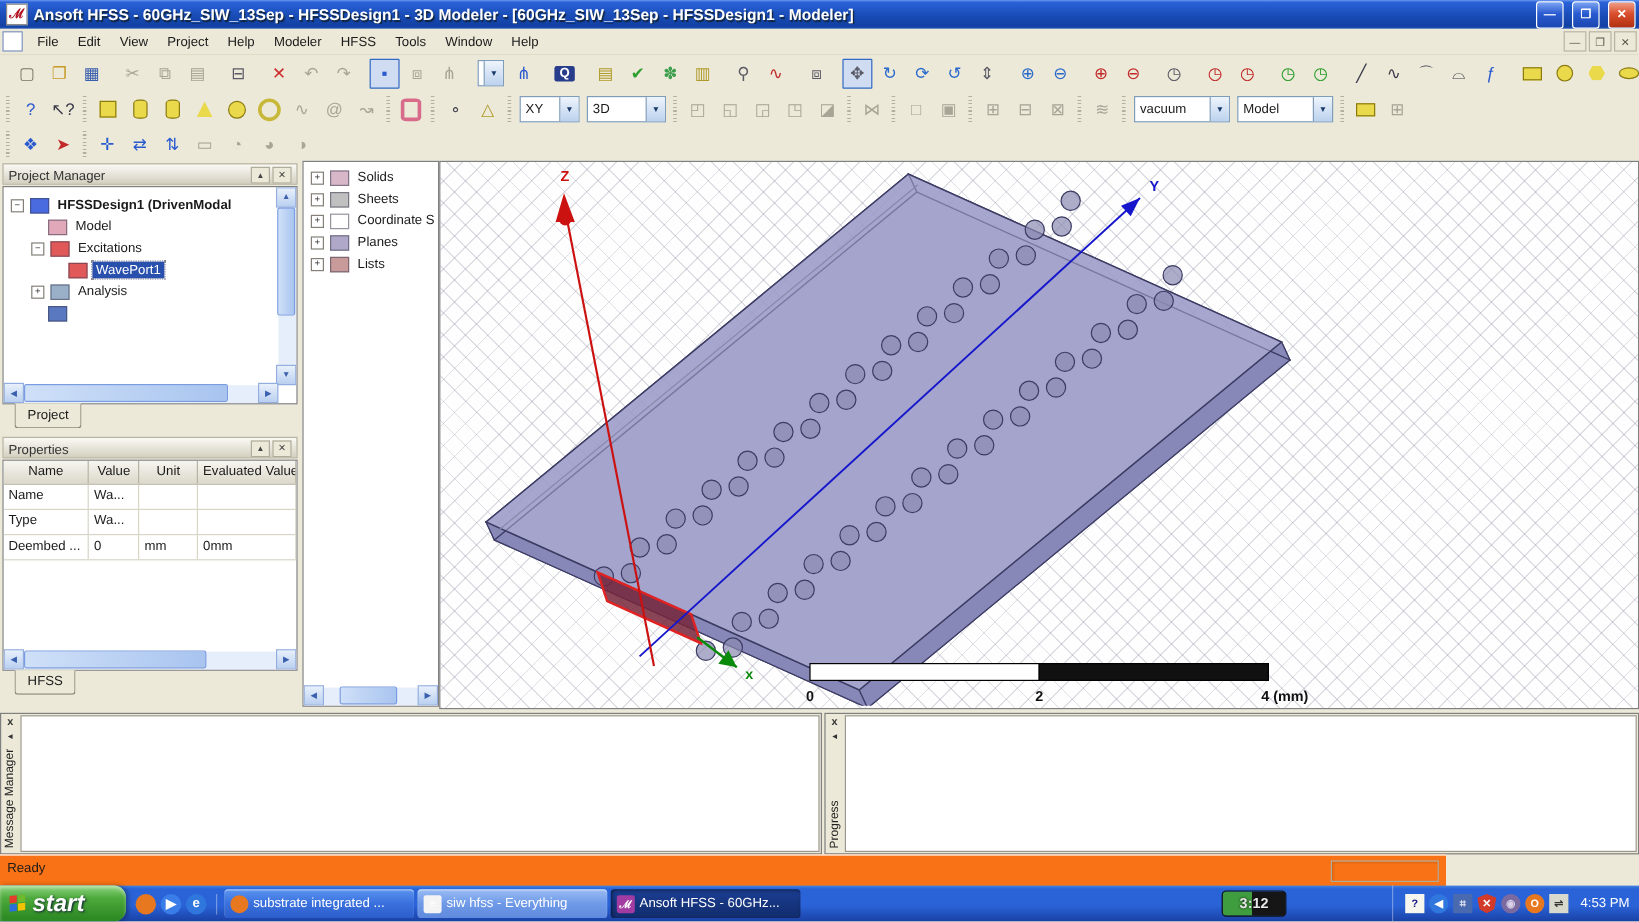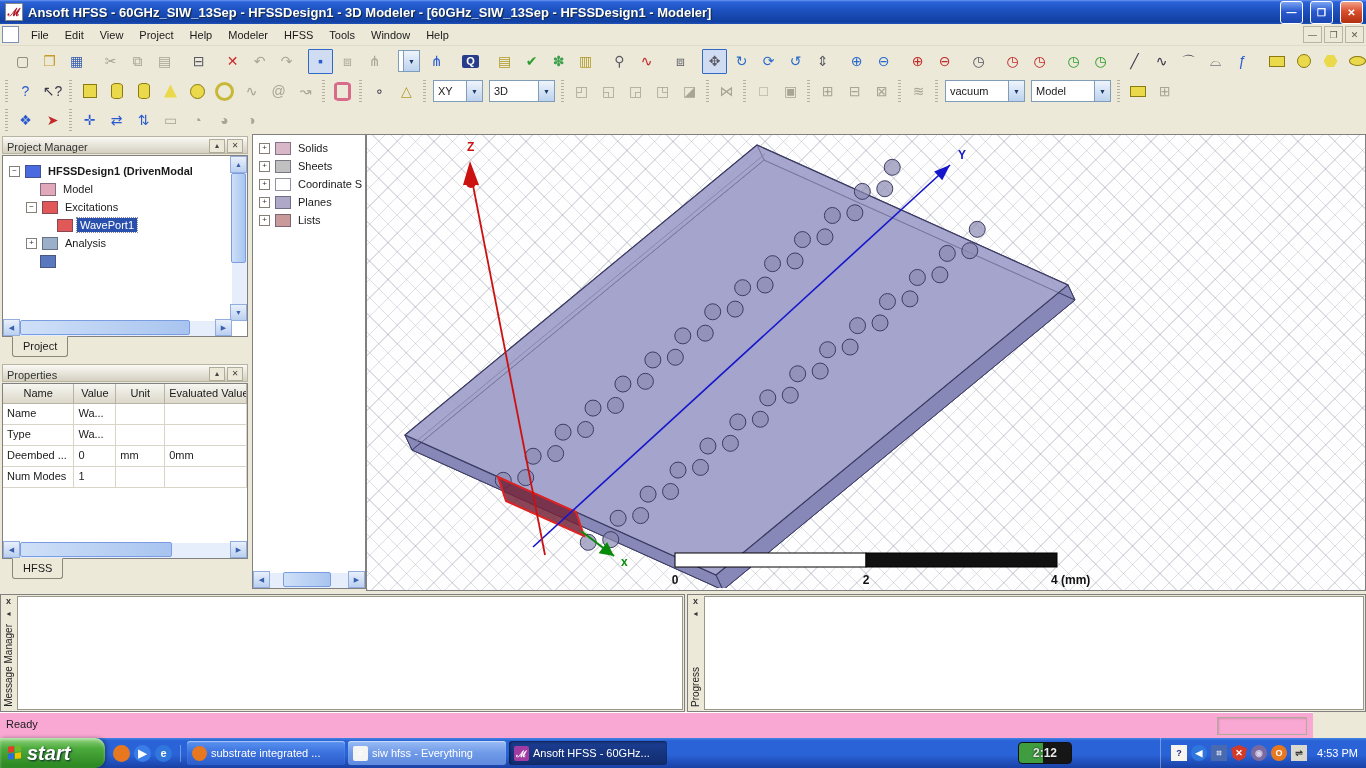--- a/index.html
+++ b/index.html
@@ -85,21 +85,21 @@
                      repeating-linear-gradient(-45deg,rgba(148,148,170,.30) 0 1px,transparent 1px 13px)}
   
   .msgzone{position:absolute;top:592px;left:0;width:1366px;height:120px;background:#ece9d8}
   .msgbox{position:absolute;top:2px;height:116px;border:1px solid #808080;background:#ece9d8;display:flex}
   .vstrip{width:15px;display:flex;flex-direction:column;align-items:center;padding:2px 0}
   .vstrip .x{font-size:9px;color:#333;line-height:1;font-weight:bold}
   .vstrip .c{font-size:8px;color:#333;margin-top:3px}
   .vlabel{margin-top:auto;writing-mode:vertical-rl;transform:rotate(180deg);font-size:10px;color:#222;padding-top:2px}
   .msgcontent{flex:1;background:#fff;border:1px solid #9a968a;margin:1px}
   
-  .statusbar{position:absolute;top:712px;left:0;width:1313px;height:26px;background:#f9a8d4;border-top:1px solid #fff}
+  .statusbar{position:absolute;top:712px;left:0;width:1205px;height:26px;background:#f97316;border-top:1px solid #fff}
   .statusbar .txt{position:absolute;left:6px;top:5px}
   .statusbar .cellr{position:absolute;right:6px;top:4px;width:88px;height:16px;border:1px solid #b0ac9c;
     box-shadow:inset 1px 1px 2px rgba(0,0,0,.15)}
   
   .taskbar{position:absolute;top:738px;left:0;width:1366px;height:30px;display:flex;align-items:center;
     background:linear-gradient(180deg,#4584e0 0%,#2a63d8 9%,#2a63d8 55%,#1941a5 100%)}
   .startbtn{height:30px;width:97px;display:flex;align-items:center;gap:5px;padding-left:8px;
     background:linear-gradient(180deg,#8fd47f 0%,#4daa3c 35%,#2e8a24 90%);border-radius:0 10px 10px 0;
     box-shadow:inset 0 2px 3px rgba(255,255,255,.4), 2px 0 4px rgba(0,0,0,.35)}
   .flag{width:14px;height:14px;display:grid;grid-template-columns:6px 6px;grid-template-rows:6px 6px;gap:1px;transform:skewY(-6deg)}
@@ -401,26 +401,20 @@
             <div class="pcell" style="width: 72px;">Type</div>
             <div class="pcell" style="width: 38px;">Wa...</div>
             <div class="pcell" style="width: 46px;"></div>
             <div class="pcell" style="width: 84px;"></div>
           </div>
           <div class="prow">
             <div class="pcell" style="width: 72px;">Deembed ...</div>
             <div class="pcell" style="width: 38px;">0</div>
             <div class="pcell" style="width: 46px;">mm</div>
             <div class="pcell" style="width: 84px;">0mm</div>
-          </div>
-          <div class="prow">
-            <div class="pcell" style="width: 72px;">Num Modes</div>
-            <div class="pcell" style="width: 38px;">1</div>
-            <div class="pcell" style="width: 46px;"></div>
-            <div class="pcell" style="width: 84px;"></div>
           </div>
         </div>
       <div class="sb-track hs" style="left:0;bottom:0;height:15px;right:0"></div>
       <div class="sb-btn" style="left:0;bottom:0;width:15px;height:15px">◀</div>
       <div class="sb-btn" style="right:0;bottom:0;width:15px;height:15px">▶</div>
       <div class="sb-thumb hs" style="left:17px;bottom:1px;height:13px;width:150px"></div>
     </div>
     <div class="tab">HFSS</div>
   </div>
 
@@ -587,21 +581,21 @@
       </div>
       <div class="taskbtn light">
         <span class="tb-ic" style="background: rgb(244, 244, 244); border-radius: 2px; color: rgb(255, 255, 255);">≡</span>
         <span>siw hfss - Everything</span>
       </div>
       <div class="taskbtn active">
         <span class="tb-ic" style="background: rgb(162, 60, 162); border-radius: 2px; color: rgb(255, 255, 255);">ℳ</span>
         <span>Ansoft HFSS  - 60GHz...</span>
       </div>
     </div>
-  <div class="meter">2:12</div>
+  <div class="meter">3:12</div>
   <div class="tray">
     <span id="tray-icons" style="display:flex;gap:4px;align-items:center">
         <span class="tray-ic" style="background: rgb(246, 246, 238); color: rgb(26, 26, 140);">?</span>
         <span class="tray-ic" style="background: rgb(47, 118, 221); color: rgb(255, 255, 255); border-radius: 50%;">◀</span>
         <span class="tray-ic" style="background: rgb(74, 106, 176); color: rgb(232, 232, 244);">⌗</span>
         <span class="tray-ic" style="background: rgb(210, 58, 42); color: rgb(255, 255, 255); clip-path: polygon(50% 0px, 100% 20%, 88% 80%, 50% 100%, 12% 80%, 0px 20%);">✕</span>
         <span class="tray-ic" style="background: rgb(122, 106, 160); color: rgb(216, 208, 232); border-radius: 50%;">◉</span>
         <span class="tray-ic" style="background: rgb(232, 120, 32); color: rgb(255, 255, 255); border-radius: 50%;">O</span>
         <span class="tray-ic" style="background: rgb(216, 216, 204); color: rgb(51, 51, 51);">⇌</span>
       </span>

